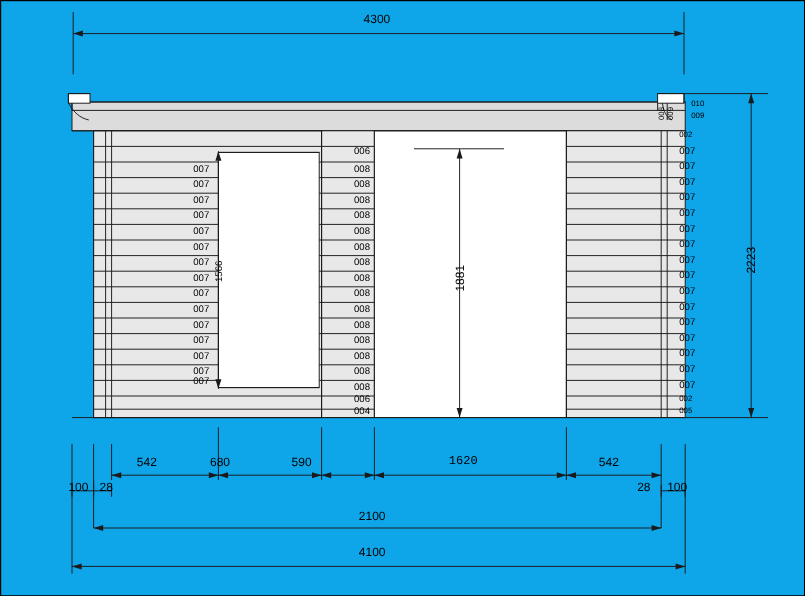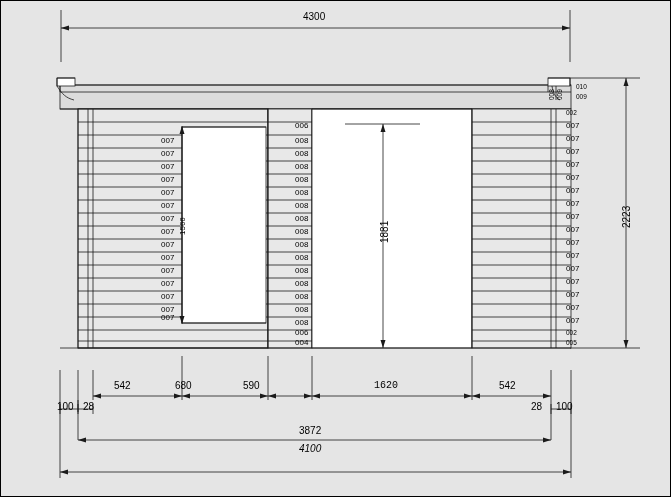--- a/index.html
+++ b/index.html
@@ -4,21 +4,21 @@
 <style>
   html, body {
     margin: 0;
     padding: 0;
     background: #ffffff;
   }
   #root {
     position: relative;
     width: 671px;
     height: 497px;
-    background: #e5e5e5;
+    background: #0ea5e9;
     font-family: "Liberation Sans", sans-serif;
     overflow: hidden;
   }
   .frame {
     position: absolute;
     left: 0; top: 0;
     width: 671px; height: 497px;
     border: 1px solid #000;
     box-sizing: border-box;
   }
@@ -282,15 +282,15 @@
   <div class="lbl dim" style="left:175px; top:381px;">680</div>
   <div class="lbl dim" style="left:243px; top:381px;">590</div>
   <div class="lbl dim" style="left:374px; top:381px;font-family:Liberation Mono, monospace;">1620</div>
   <div class="lbl dim" style="left:499px; top:381px;">542</div>
 
   <div class="lbl dim" style="left:57px; top:402px;">100</div>
   <div class="lbl dim" style="left:83px; top:402px;">28</div>
   <div class="lbl dim" style="left:531px; top:402px;">28</div>
   <div class="lbl dim" style="left:556px; top:402px;">100</div>
 
-  <div class="lbl dim" style="left:299px; top:426px;">3872</div>
-  <div class="lbl dim" style="left:299px; top:444px;font-style:italic;">4100</div>
+  <div class="lbl dim" style="left:299px; top:426px;">2100</div>
+  <div class="lbl dim" style="left:299px; top:456px;">4100</div>
 </div>
 
 </body></html>

